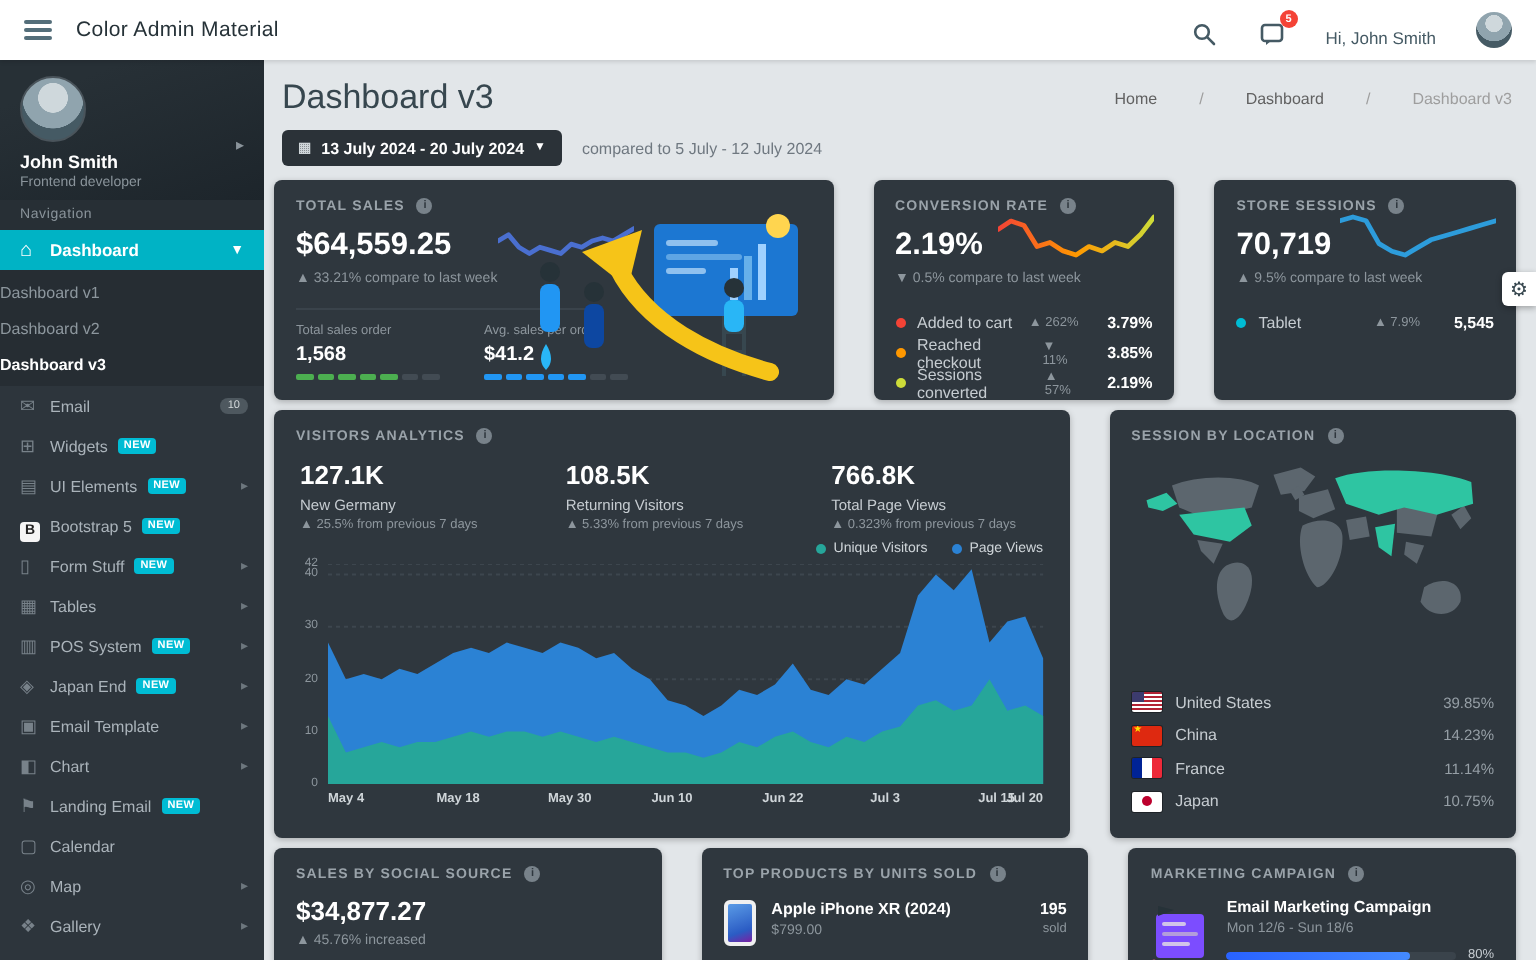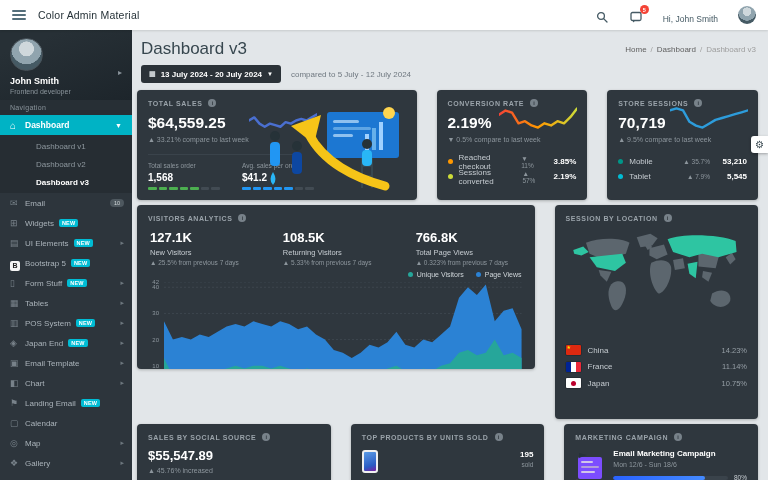--- a/index.html
+++ b/index.html
@@ -28,36 +28,36 @@
   .profile .avatar{width:33px;height:33px;border:1px solid #4a545b}
   .pname{font-size:9px;font-weight:bold;color:#fff;margin-top:5px}
   .prole{font-size:7px;color:#8a949b;margin-top:2px}
   .pchev{position:absolute;right:10px;top:38px;color:#8a949b;font-size:8px}
   .nav-label{height:15px;background:#272f35;color:#8a949b;font-size:7px;display:flex;align-items:center;padding:0 10px;letter-spacing:.3px}
   .nav-active{height:20px;background:var(--accent);display:flex;align-items:center;padding:0 10px;cursor:pointer}
   .nav-active .home{color:#fff;font-size:10px;width:15px}
   .nav-active .lbl{color:#fff;font-size:8.5px;font-weight:bold}
   .nav-active .caret{margin-left:auto;color:#fff;font-size:7px}
   .submenu{background:#262d33;padding:2px 0}
-  .sub-item{height:18px;display:flex;align-items:center;padding-left:36px;font-size:8px;color:#8d979e;cursor:pointer}
+  .sub-item{height:18px;display:flex;align-items:center;font-size:8px;color:#8d979e;cursor:pointer}
   .sub-item.active{color:#fff;font-weight:bold}
   .nav-item{height:20px;display:flex;align-items:center;padding:0 8px 0 10px;cursor:pointer}
   .nav-ico{width:15px;color:#78828a;font-size:9px;flex:0 0 15px}
   .b5-ico{flex:0 0 15px}
   .b5-ico b{display:inline-flex;width:10px;height:10px;background:#f5f5f5;color:#212121;border-radius:2px;
     font-size:7px;align-items:center;justify-content:center;font-weight:bold}
   .nav-lbl{font-size:8px;color:#aab3ba}
   .new-badge{background:#00bcd4;color:#fff;font-size:5.5px;font-weight:bold;padding:1px 3px;border-radius:2px;margin-left:5px;letter-spacing:.2px}
   .cnt-badge{margin-left:auto;background:#4e585f;color:#d4d9dc;font-size:5.5px;padding:1px 4px;border-radius:6px}
   .arr{margin-left:auto;color:#6d777e;font-size:7px}
   
   .main{position:absolute;top:30px;left:132px;right:0;bottom:0;padding:7px 10px 0 5px}
   .page-head{display:flex;align-items:center;justify-content:space-between;margin:2px 2px 6px 4px}
   .page-title{font-size:17px;color:#37474f;font-weight:normal;margin:0}
-  .crumbs{font-size:8px;color:#9e9e9e;display:flex;gap:4px;align-items:center}
+  .crumbs{font-size:8px;color:#9e9e9e;display:flex;gap:21px;align-items:center}
   .crumbs a{color:#616161;text-decoration:none;cursor:pointer}
   .crumbs .cur{color:#9e9e9e}
   .date-row{display:flex;align-items:center;gap:10px;margin:0 0 7px 4px}
   .date-btn{background:#2b3238;color:#fff;font-size:8px;font-weight:bold;border:none;border-radius:3px;
     height:18px;display:flex;align-items:center;gap:5px;padding:0 8px;cursor:pointer}
   .date-btn .cal{font-size:7px;color:#cfd5d9}
   .date-btn .caret{font-size:6px}
   .cmp{font-size:8px;color:#6f7880}
   .row{display:flex;gap:20px;margin-bottom:5px}
   .card{background:var(--card_bg);border-radius:4px;padding:9px 11px;position:relative;overflow:hidden;
@@ -81,21 +81,21 @@
   .segbar i{flex:1;background:#424b53;border-radius:1px}
   .segbar i.f{background:var(--seg,#4caf50)}
   .illu{position:absolute;right:6px;top:8px;width:150px;height:94px}
   .mrows{margin-top:11px}
   .mrow{display:flex;align-items:center;height:15px}
   .dot{width:5px;height:5px;border-radius:50%;flex:0 0 5px}
   .mlbl{font-size:8px;color:var(--soft);margin-left:6px}
   .mchg{margin-left:auto;font-size:6.5px;color:var(--muted)}
   .mval{font-size:8px;font-weight:bold;color:#fff;margin-left:7px;width:30px;text-align:right}
   
-  .c-vis{flex:2.07;height:164px}
+  .c-vis{flex:2.07;height:214px}
   .c-loc{flex:1;height:214px}
   .vstats{display:flex;gap:44px;margin:8px 0 2px 2px}
   .vs-val{font-size:13px;font-weight:bold;color:#fff}
   .vs-lab{font-size:7.5px;color:var(--soft);margin-top:3px}
   .vs-sub{font-size:6.5px;color:var(--muted);margin-top:2px}
   .chart-wrap{position:relative;margin-top:16px;height:122px}
   .legend{position:absolute;top:-11px;right:2px;display:flex;gap:12px;align-items:center;z-index:2}
   .legend .li{display:flex;align-items:center;gap:4px;font-size:7px;color:#cfd5d9}
   .plot{position:absolute;left:16px;right:2px;top:0;bottom:12px}
   .plot svg{width:100%;height:100%;display:block}
@@ -361,20 +361,26 @@
             <linearGradient id="sg1" x1="0" y1="0" x2="1" y2="0">
               <stop offset="0%" stop-color="#f44336"></stop>
               <stop offset="50%" stop-color="#ff9800"></stop>
               <stop offset="100%" stop-color="#cddc39"></stop>
             </linearGradient>
           </defs>
           <polyline points="0.0,11.3 8.3,6.4 16.7,8.9 25.0,21.1 33.3,18.7 41.7,23.6 50.0,26.0 58.3,21.1 66.7,23.6 75.0,18.7 83.3,21.1 91.7,13.8 100.0,4.0" fill="none" stroke="url(#sg1)" stroke-width="2.4" stroke-linecap="round" stroke-linejoin="round" vector-effect="non-scaling-stroke"></polyline>
         </svg>
       <div class="mrows">
         <div class="mrow">
+          <span class="dot" style="background: rgb(244, 67, 54);"></span>
+          <span class="mlbl">Added to cart</span>
+          <span class="mchg">▲ 262%</span>
+          <span class="mval">3.79%</span>
+        </div>
+        <div class="mrow">
           <span class="dot" style="background: rgb(255, 152, 0);"></span>
           <span class="mlbl">Reached checkout</span>
           <span class="mchg">▼ 11%</span>
           <span class="mval">3.85%</span>
         </div>
         <div class="mrow">
           <span class="dot" style="background: rgb(205, 220, 57);"></span>
           <span class="mlbl">Sessions converted</span>
           <span class="mchg">▲ 57%</span>
           <span class="mval">2.19%</span>
@@ -387,45 +393,39 @@
           <span class="ctitle">STORE SESSIONS</span>
           <i class="ico-i">i</i>
         </div>
       <div class="bigv">70,719</div>
       <div class="delta">▲ 9.5% compare to last week</div>
       <svg class="spark sm-spark" viewBox="0 0 100 30" preserveAspectRatio="none">
           <polyline points="0.0,6.2 8.3,4.0 16.7,6.2 25.0,19.4 33.3,23.8 41.7,26.0 50.0,21.6 58.3,17.2 66.7,15.0 75.0,12.8 83.3,10.6 91.7,8.4 100.0,6.2" fill="none" stroke="#2d9cdb" stroke-width="2.4" stroke-linecap="round" stroke-linejoin="round" vector-effect="non-scaling-stroke"></polyline>
         </svg>
       <div class="mrows">
         <div class="mrow">
-          <span class="dot" style="background: rgb(0, 150, 136);"></span>
-          <span class="mlbl">Mobile</span>
-          <span class="mchg">▲ 35.7%</span>
-          <span class="mval">53,210</span>
-        </div>
-        <div class="mrow">
           <span class="dot" style="background: rgb(0, 188, 212);"></span>
           <span class="mlbl">Tablet</span>
           <span class="mchg">▲ 7.9%</span>
           <span class="mval">5,545</span>
         </div>
       </div>
     </div>
   </div>
 
   <div class="row">
     <div class="card c-vis">
       <div class="chead">
           <span class="ctitle">VISITORS ANALYTICS</span>
           <i class="ico-i">i</i>
         </div>
       <div class="vstats">
         <div>
           <div class="vs-val">127.1K</div>
-          <div class="vs-lab">New Visitors</div>
+          <div class="vs-lab">New Germany</div>
           <div class="vs-sub">▲ 25.5% from previous 7 days</div>
         </div>
         <div>
           <div class="vs-val">108.5K</div>
           <div class="vs-lab">Returning Visitors</div>
           <div class="vs-sub">▲ 5.33% from previous 7 days</div>
         </div>
         <div>
           <div class="vs-val">766.8K</div>
           <div class="vs-lab">Total Page Views</div>
@@ -497,20 +497,25 @@
         </g>
         <g fill="#2ec5a2">
           <path d="M8,22 l11,-4 6,6 -8,4 -8,-2 z"></path>
           <path d="M26,30 L62,26 L66,36 L54,45 L34,41 Z"></path>
           <path d="M112,10 C130,3 170,5 187,12 L188,24 L168,30 L150,26 L136,30 L118,24 Z"></path>
           <path d="M134,37 L145,35 L143,53 L136,48 Z"></path>
         </g>
       </svg>
       <div class="loc-rows">
         <div class="loc-row">
+          <span class="flag flag-us"></span>
+          <span class="loc-name">United States</span>
+          <span class="loc-val">39.85%</span>
+        </div>
+        <div class="loc-row">
           <span class="flag flag-cn"></span>
           <span class="loc-name">China</span>
           <span class="loc-val">14.23%</span>
         </div>
         <div class="loc-row">
           <span class="flag flag-fr"></span>
           <span class="loc-name">France</span>
           <span class="loc-val">11.14%</span>
         </div>
         <div class="loc-row">
@@ -521,32 +526,36 @@
       </div>
     </div>
   </div>
 
   <div class="row">
     <div class="card c-soc">
       <div class="chead">
           <span class="ctitle">SALES BY SOCIAL SOURCE</span>
           <i class="ico-i">i</i>
         </div>
-      <div class="bigv" style="font-size:13px">$55,547.89</div>
+      <div class="bigv" style="font-size:13px">$34,877.27</div>
       <div class="delta">▲ 45.76% increased</div>
 
     </div>
 
     <div class="card c-prod">
       <div class="chead">
           <span class="ctitle">TOP PRODUCTS BY UNITS SOLD</span>
           <i class="ico-i">i</i>
         </div>
       <div class="prod-row">
         <div class="phone"></div>
+        <div class="prod-info">
+          <div class="prod-name">Apple iPhone XR (2024)</div>
+          <div class="prod-price">$799.00</div>
+        </div>
         <div class="prod-qty">
           <div class="qty-n">195</div>
           <div class="qty-u">sold</div>
         </div>
       </div>
     </div>
 
     <div class="card c-mkt">
       <div class="chead">
           <span class="ctitle">MARKETING CAMPAIGN</span>

